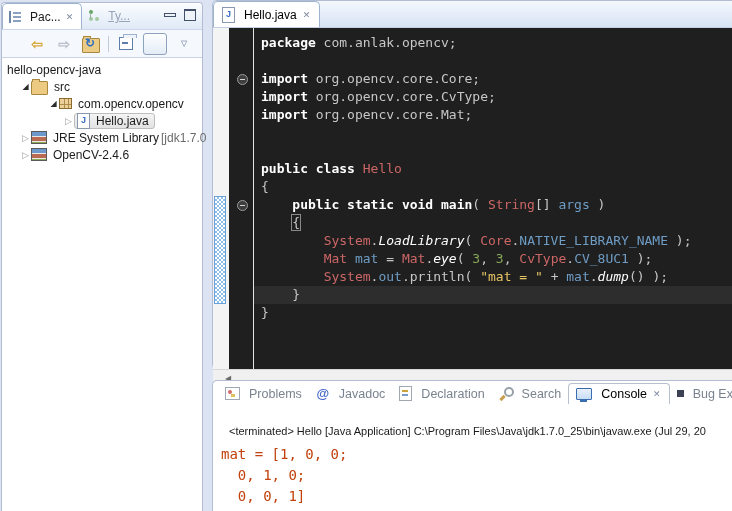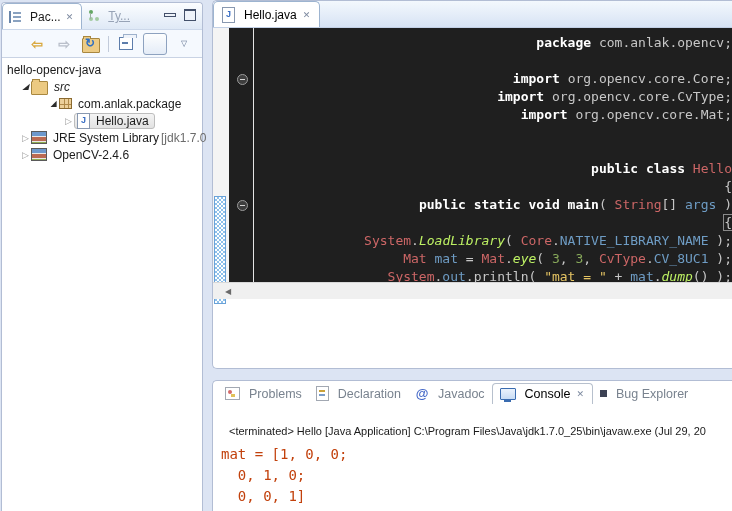--- a/index.html
+++ b/index.html
@@ -94,21 +94,21 @@
       height:6px;background:#9ab0a0;}
 
   
   #editor-pane{position:absolute;left:212px;top:0;width:520px;height:369px;
                border-right:none;border-radius:5px 0 0 5px;}
   .ed-tabbar{height:26px;background:linear-gradient(#f3f8fd,#d7e3f4);
              border-bottom:1px solid #c2d0e6;display:flex;border-radius:5px 0 0 0;}
   .ed-tab{display:flex;align-items:center;gap:5px;padding:0 8px;font-size:12px;
           background:#fff;border:1px solid #9db4d0;border-bottom:none;
           border-radius:5px 5px 0 0;height:26px;box-sizing:border-box;}
-  #ed-body{position:relative;height:254px;display:flex;background:#1f1f1f;text-align:right;}
+  #ed-body{position:relative;height:341px;display:flex;background:#1f1f1f;}
   #ed-ruler{width:16px;background:#f4f4f4;position:relative;flex:0 0 16px;}
   #range-ind{position:absolute;left:1px;width:12px;box-sizing:border-box;
     background-color:#fff;
     background-image:linear-gradient(45deg,#8ec0ea 25%,transparent 25%,transparent 75%,#8ec0ea 75%),
                      linear-gradient(45deg,#8ec0ea 25%,transparent 25%,transparent 75%,#8ec0ea 75%);
     background-size:4px 4px;background-position:0 0,2px 2px;
     border:1px solid #6aa2d8;}
   #ed-fold{width:24px;flex:0 0 24px;background:#1f1f1f;position:relative;
            border-right:1px solid #e3e3e3;}
   .fold-marker{position:absolute;left:8px;width:9px;height:9px;border-radius:50%;
@@ -116,21 +116,21 @@
   .fold-marker::after{content:"";position:absolute;left:2px;top:4px;width:5px;height:1px;
                       background:#d4d4d4;}
   #code-area{flex:1;padding-top:6px;font:13px/18px "DejaVu Sans Mono","Liberation Mono",monospace;
              color:#c7c7c7;white-space:pre;overflow:hidden;cursor:text;}
   .code-line{height:18px;padding-left:7px;}
   .code-line.current{background:#2d2d2d;}
   .tk-k{color:#ffffff;font-weight:bold;}
   .tk-d{color:#c7c7c7;}
   .tk-t{color:#cc6666;}
   .tk-v{color:#6e9cc4;}
-  .tk-m{color:#bef264;font-style:italic;}
+  .tk-m{color:#ffffff;font-style:italic;}
   .tk-n{color:#87a85a;}
   .tk-s{color:#e5c463;}
   .tk-x{color:#c7c7c7;border:1px solid #8a8a8a;margin:-1px;}
   #ed-hscroll{height:16px;background:#f0f0f0;border-top:1px solid #d8d8d8;
               position:relative;cursor:pointer;}
   .hscroll-arrow{position:absolute;left:12px;top:4px;font-size:8px;color:#6a6a6a;}
   .hscroll-arrow::after{content:"◀";}
 
   
   #bottom-pane{position:absolute;left:212px;top:380px;width:560px;height:131px;
@@ -208,29 +208,29 @@
         <span class="icon-link-with-editor"></span>
       </span>
       <span class="tb">
         <span class="icon-view-menu"></span>
       </span>
     </div>
   <div id="project-tree">
       <div class="tree-row" style="padding-left: 3px;">
         <span class="tlabel">hello-opencv-java</span>
       </div>
-      <div class="tree-row" style="padding-left: 18px; font-style: italic;">
+      <div class="tree-row" style="padding-left: 18px;">
         <span class="arrow expanded"></span>
         <span class="ticon icon-package-folder"></span>
         <span class="tlabel">src</span>
       </div>
       <div class="tree-row" style="padding-left: 46px;">
         <span class="arrow expanded"></span>
         <span class="ticon icon-package"></span>
-        <span class="tlabel">com.anlak.package</span>
+        <span class="tlabel">com.opencv.opencv</span>
       </div>
       <div class="tree-row" style="padding-left: 61px;">
         <span class="arrow collapsed"></span>
         <span class="sel-box">
           <span class="ticon icon-java-file"></span>
           <span class="tlabel">Hello.java</span>
         </span>
       </div>
       <div class="tree-row" style="padding-left: 18px;">
         <span class="arrow collapsed"></span>
@@ -269,26 +269,30 @@
   </div>
 </div>
 
 <div id="bottom-pane" class="pane">
   <div class="bp-tabbar" id="bp-tabs">
       <div class="bp-tab">
         <span class="ticon icon-problems"></span>
         <span>Problems</span>
       </div>
       <div class="bp-tab">
+        <span class="ticon icon-javadoc"></span>
+        <span>Javadoc</span>
+      </div>
+      <div class="bp-tab">
         <span class="ticon icon-declaration"></span>
         <span>Declaration</span>
       </div>
       <div class="bp-tab">
-        <span class="ticon icon-javadoc"></span>
-        <span>Javadoc</span>
+        <span class="ticon icon-search"></span>
+        <span>Search</span>
       </div>
       <div class="bp-tab active">
         <span class="ticon icon-console"></span>
         <span>Console</span>
         <span class="close-x"></span>
       </div>
       <div class="bp-tab">
         <span class="ticon icon-bug-square"></span>
         <span>Bug Explorer</span>
       </div>

